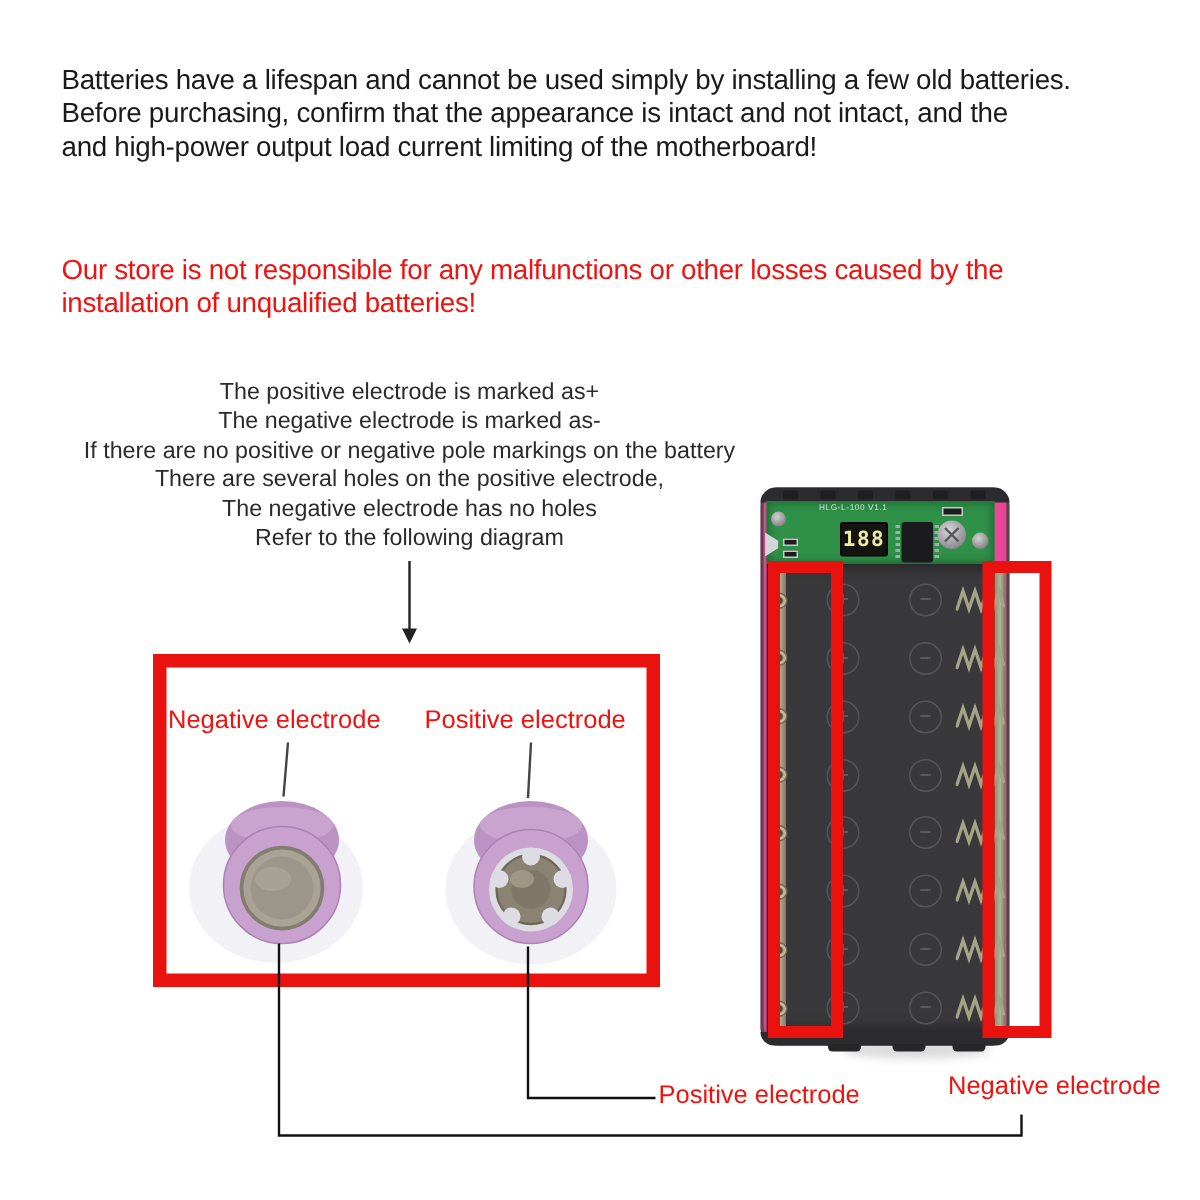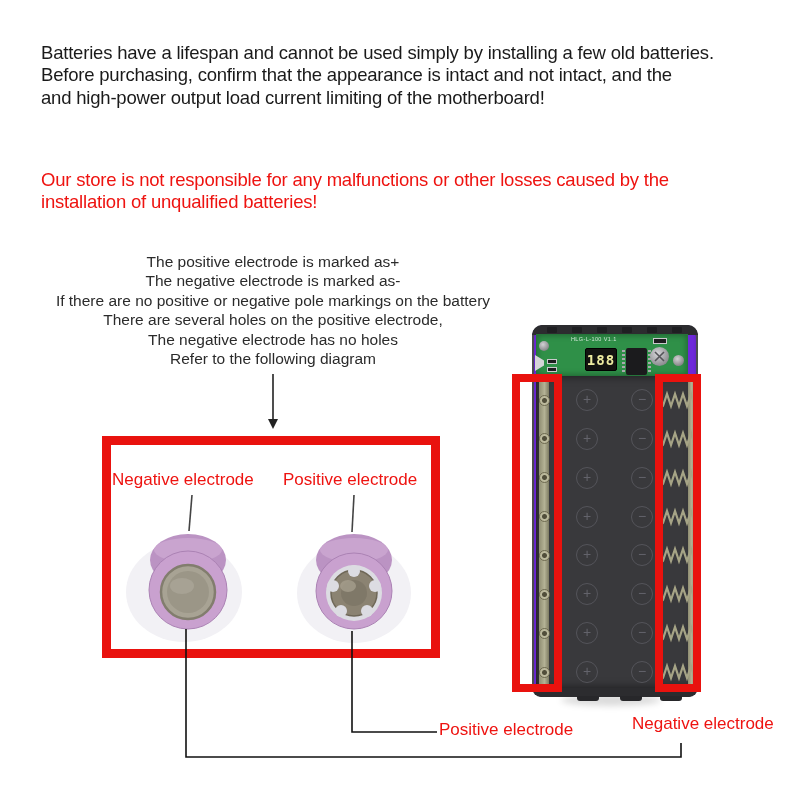--- a/index.html
+++ b/index.html
@@ -13,21 +13,21 @@
   .instructions{left:0;top:252px;width:514px;text-align:center;font-size:15.5px;line-height:19.4px;color:#2b2b2b;}
   .txt-line{white-space:nowrap;}
 
   
   .battery-box{left:86px;top:436px;width:320px;height:204px;border:9px solid #e9120e;z-index:2;background:#fff;}
   .box-label{font-size:17px;color:#ee1310;z-index:4;white-space:nowrap;}
   .battery-photo{z-index:3;}
 
   
   .case-shadow{left:545px;top:694px;width:100px;height:12px;background:rgba(0,0,0,.14);border-radius:50%;filter:blur(3px);z-index:0;}
-  .case{left:516px;top:325px;width:166px;height:372px;background:#6d28d9;border-radius:12px;z-index:1;
+  .case{left:491px;top:325px;width:166px;height:372px;background:#ec4899;border-radius:12px;z-index:1;
         box-shadow:inset 0 0 0 2px #4b4b4e, inset 0 -3px 4px rgba(0,0,0,.5);}
   .bezel-top{left:0;top:0;width:166px;height:10px;background:#2c2c2f;border-radius:12px 12px 0 0;}
   .notch{top:2px;width:10px;height:6px;background:#1f1f22;border-radius:1px;}
   .bezel-bottom{left:0;bottom:0;width:166px;height:9px;background:#2c2c2f;border-radius:0 0 12px 12px;}
   .foot{top:371px;width:22px;height:5px;background:#27272a;border-radius:0 0 3px 3px;}
 
   .pcb{left:4px;top:9px;width:152px;height:42px;background:#2f9048;border:1px solid #25753a;box-sizing:border-box;
        box-shadow:inset 0 0 6px rgba(0,0,0,.35);}
   .pcb-marking{left:34px;top:1px;font-size:5.5px;color:rgba(255,255,255,.78);letter-spacing:.4px;}
   .display{left:48px;top:13px;width:32px;height:23px;background:#131310;border-radius:2px;border:1px solid #000;

